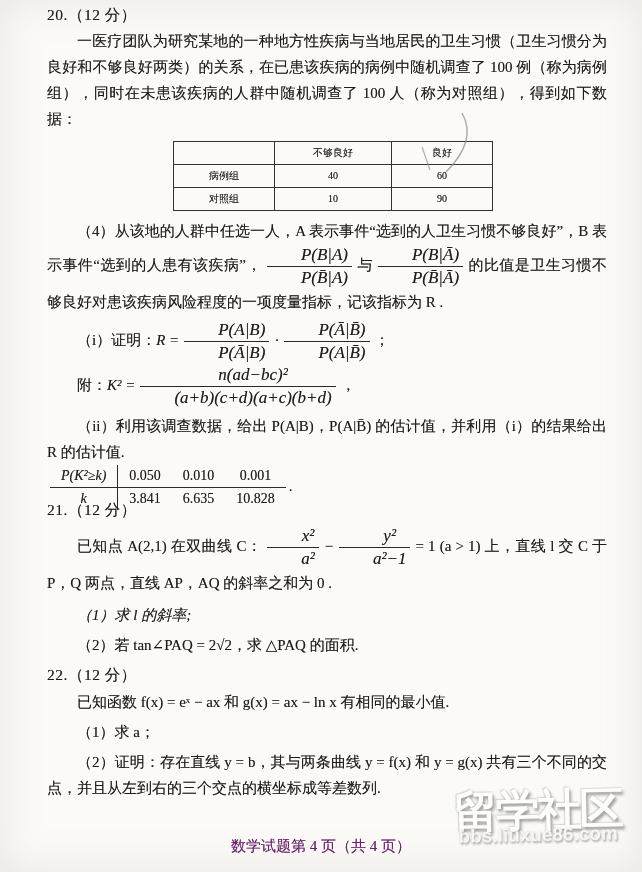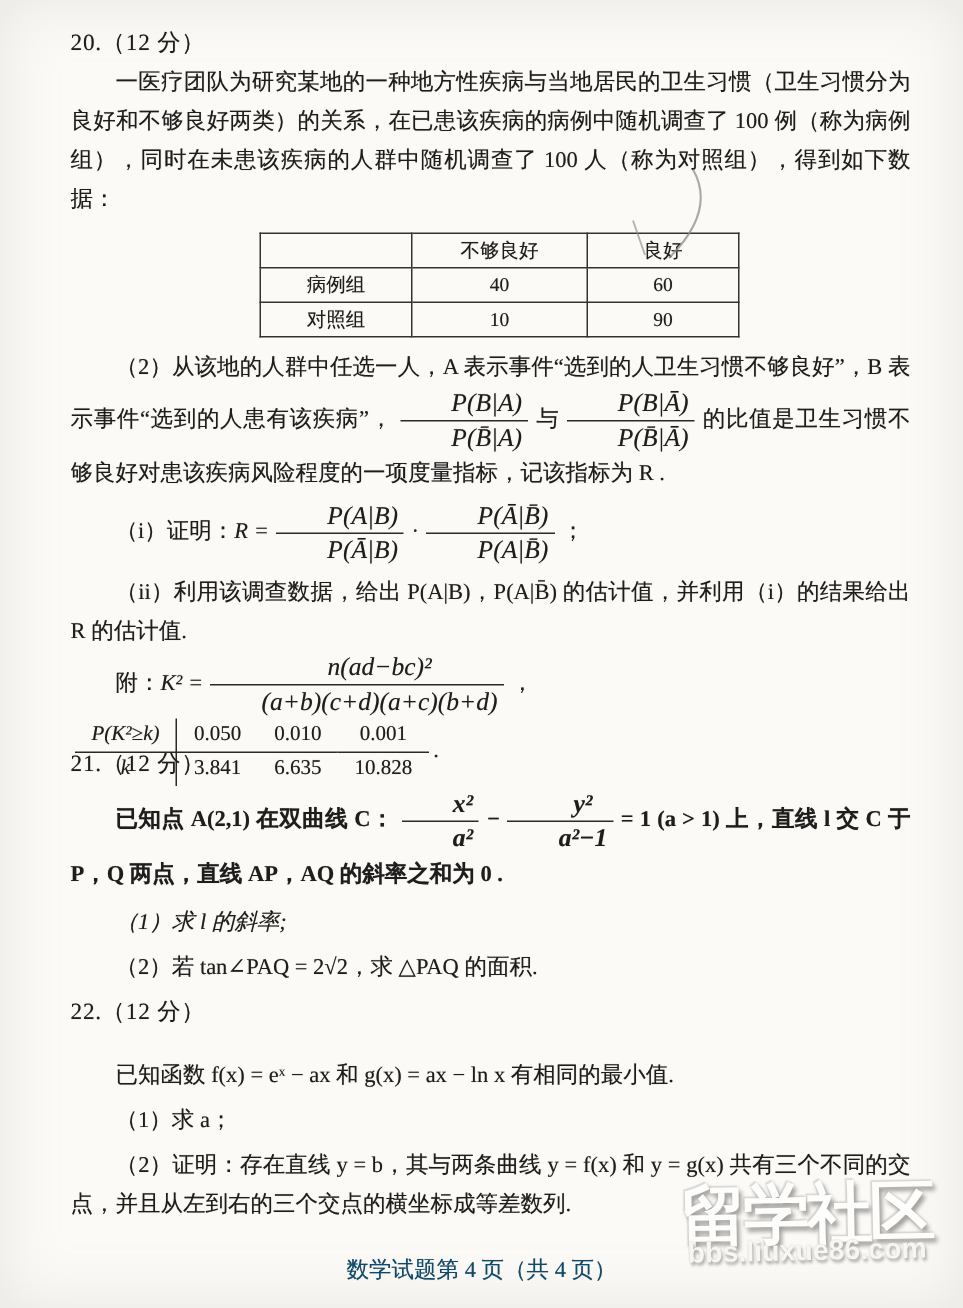--- a/index.html
+++ b/index.html
@@ -28,21 +28,21 @@
     display:inline-block; vertical-align:middle;
     text-align:center; font-style:italic;
     font-size:17px; line-height:1.18; margin:1px 5px;
   }
   .frac .num { display:block; padding:0 4px 1px; border-bottom:1.3px solid #2b2927; }
   .frac .den { display:block; padding:1px 4px 0; }
 
   
   .ctable {
     border-collapse:collapse; margin:9px 0 7px 126px;
-    font-size:13px; line-height:20px;padding-left:14px;
+    font-size:10px; line-height:20px;padding-left:14px;
   }
   .ctable td {
     border:1.6px solid #35322e; text-align:center;
     height:20px; padding:1px 6px;
   }
   .ctable td.c1 { width:88px; }
   .ctable td.c2 { width:104px; }
   .ctable td.c3 { width:88px; }
 
   
@@ -54,21 +54,21 @@
   .ktable td { padding:2px 11px; text-align:center; }
   .ktable tr.top td { border-bottom:1.4px solid #2b2927; }
   .ktable td.lbl { border-right:1.4px solid #2b2927; font-style:italic; }
 
   .appendix { margin-top:10px; }
 
   .pen-marks { position:absolute; left:400px; top:110px; pointer-events:none; }
 
   .footer {
     position:absolute; left:0; bottom:16px; width:100%;
-    text-align:center; font-size:15px; color:#0c4a6e;
+    text-align:center; font-size:15px; color:#701a75;
     text-shadow:0 0 0.5px rgba(40,40,40,0.5);
   }
 
   .watermark {
     position:absolute; right:4px; bottom:4px; width:200px; height:82px;
     font-family:"Liberation Sans","DejaVu Sans",sans-serif;
     transform:rotate(-1.2deg); text-align:center;
   }
   .wm-title {
     font-size:44px; font-weight:bold; line-height:48px; letter-spacing:-2px;
@@ -79,21 +79,21 @@
     font-size:19px; font-weight:bold; margin-top:-10px;
     color:#f7f6f3;
     text-shadow:1px 2px 2px #b0aeaa, 0 0 1px #cfcdc8;
   }
 </style>
 </head>
 <body>
 
 <div class="page">
 
-  <div class="problem txt" style="top:16px;">
+  <div class="problem txt" style="top:2px;">
     <p class="heading">20.（12 分）</p>
     <p class="indent">一医疗团队为研究某地的一种地方性疾病与当地居民的卫生习惯（卫生习惯分为良好和不够良好两类）的关系，在已患该疾病的病例中随机调查了 100 例（称为病例组），同时在未患该疾病的人群中随机调查了 100 人（称为对照组），得到如下数据：</p>
 
     <table class="ctable">
       <tbody>
         <tr>
           <td class="c1"></td>
           <td class="c2">不够良好</td>
           <td class="c3">良好</td>
         </tr>
@@ -104,27 +104,27 @@
         </tr>
         <tr>
           <td>对照组</td>
           <td>10</td>
           <td>90</td>
         </tr>
       </tbody>
     </table>
 
 
-    <p class="indent"><span>（2）从该地的人群中任选一人，A 表示事件“选到的人卫生习惯不够良好”，B 表示事件“选到的人患有该疾病”，</span><span class="frac"><span class="num">P(B|A)</span><span class="den">P(B̄|A)</span></span><span>与</span><span class="frac"><span class="num">P(B|Ā)</span><span class="den">P(B̄|Ā)</span></span><span>的比值是卫生习惯不够良好对患该疾病风险程度的一项度量指标，记该指标为 R .</span></p>
+    <p class="indent"><span>（4）从该地的人群中任选一人，A 表示事件“选到的人卫生习惯不够良好”，B 表示事件“选到的人患有该疾病”，</span><span class="frac"><span class="num">P(B|A)</span><span class="den">P(B̄|A)</span></span><span>与</span><span class="frac"><span class="num">P(B|Ā)</span><span class="den">P(B̄|Ā)</span></span><span>的比值是卫生习惯不够良好对患该疾病风险程度的一项度量指标，记该指标为 R .</span></p>
 
     <p class="indent" style="margin-top:4px;"><span>（i）证明：</span><span class="math">R =</span><span class="frac"><span class="num">P(A|B)</span><span class="den">P(Ā|B)</span></span><span>·</span><span class="frac"><span class="num">P(Ā|B̄)</span><span class="den">P(A|B̄)</span></span><span>；</span></p>
 
-    <p class="indent" style="margin-top:4px;">（ii）利用该调查数据，给出 P(A|B)，P(A|B̄) 的估计值，并利用（i）的结果给出 R 的估计值.</p>
+    <p class="indent appendix"><span>附：</span><span class="math">K² =</span><span class="frac"><span class="num">n(ad−bc)²</span><span class="den">(a+b)(c+d)(a+c)(b+d)</span></span><span>，</span></p>
 
-    <p class="indent appendix"><span>附：</span><span class="math">K² =</span><span class="frac"><span class="num">n(ad−bc)²</span><span class="den">(a+b)(c+d)(a+c)(b+d)</span></span><span>，</span></p><table class="ktable"><tbody>
+    <p class="indent" style="margin-top:4px;">（ii）利用该调查数据，给出 P(A|B)，P(A|B̄) 的估计值，并利用（i）的结果给出 R 的估计值.</p><table class="ktable"><tbody>
           <tr class="top">
             <td class="lbl">P(K²≥k)</td>
             <td>0.050</td>
             <td>0.010</td>
             <td>0.001</td>
           </tr>
           <tr>
             <td class="lbl">k</td>
             <td>3.841</td>
             <td>6.635</td>
@@ -133,28 +133,28 @@
         </tbody></table><span>.</span><p></p>
   </div>
 
   <svg class="pen-marks" width="95" height="80" viewBox="0 0 95 80">
     <path d="M 62 3 C 74 24, 64 44, 46 62" stroke="#8f8d89" stroke-width="1.4" fill="none" opacity="0.75"></path>
     <path d="M 22 37 L 30 60" stroke="#8f8d89" stroke-width="1.3" fill="none" opacity="0.65"></path>
   </svg>
 
   <div class="problem txt" style="top:497px;">
     <p class="heading">21.（12 分）</p>
-    <p class="indent" style="margin-top:2px;font-weight:bold;"><span>已知点 A(2,1) 在双曲线 C：</span><span class="frac"><span class="num">x²</span><span class="den">a²</span></span><span class="math">−</span><span class="frac"><span class="num">y²</span><span class="den">a²−1</span></span><span>= 1 (a &gt; 1) 上，直线 l 交 C 于 P，Q 两点，直线 AP，AQ 的斜率之和为 0 .</span></p>
+    <p class="indent" style="margin-top:2px;"><span>已知点 A(2,1) 在双曲线 C：</span><span class="frac"><span class="num">x²</span><span class="den">a²</span></span><span class="math">−</span><span class="frac"><span class="num">y²</span><span class="den">a²−1</span></span><span>= 1 (a &gt; 1) 上，直线 l 交 C 于 P，Q 两点，直线 AP，AQ 的斜率之和为 0 .</span></p>
     <p class="indent" style="margin-top:6px;font-style:italic;">（1）求 l 的斜率;</p>
     <p class="indent" style="margin-top:4px;">（2）若 tan∠PAQ = 2√2，求 △PAQ 的面积.</p>
   </div>
 
   <div class="problem txt" style="top:662px;">
     <p class="heading">22.（12 分）</p>
-    <p class="indent" style="margin-top:16px;">已知函数 f(x) = eˣ − ax 和 g(x) = ax − ln x 有相同的最小值.</p>
+    <p class="indent" style="margin-top:1px;">已知函数 f(x) = eˣ − ax 和 g(x) = ax − ln x 有相同的最小值.</p>
     <p class="indent" style="margin-top:4px;">（1）求 a；</p>
     <p class="indent" style="margin-top:4px;">（2）证明：存在直线 y = b，其与两条曲线 y = f(x) 和 y = g(x) 共有三个不同的交点，并且从左到右的三个交点的横坐标成等差数列.</p>
   </div>
 
   <div class="footer">数学试题第 4 页（共 4 页）</div>
 
   <div class="watermark">
     <div class="wm-title">留学社区</div>
     <div class="wm-url">bbs.liuxue86.com</div>
   </div>

